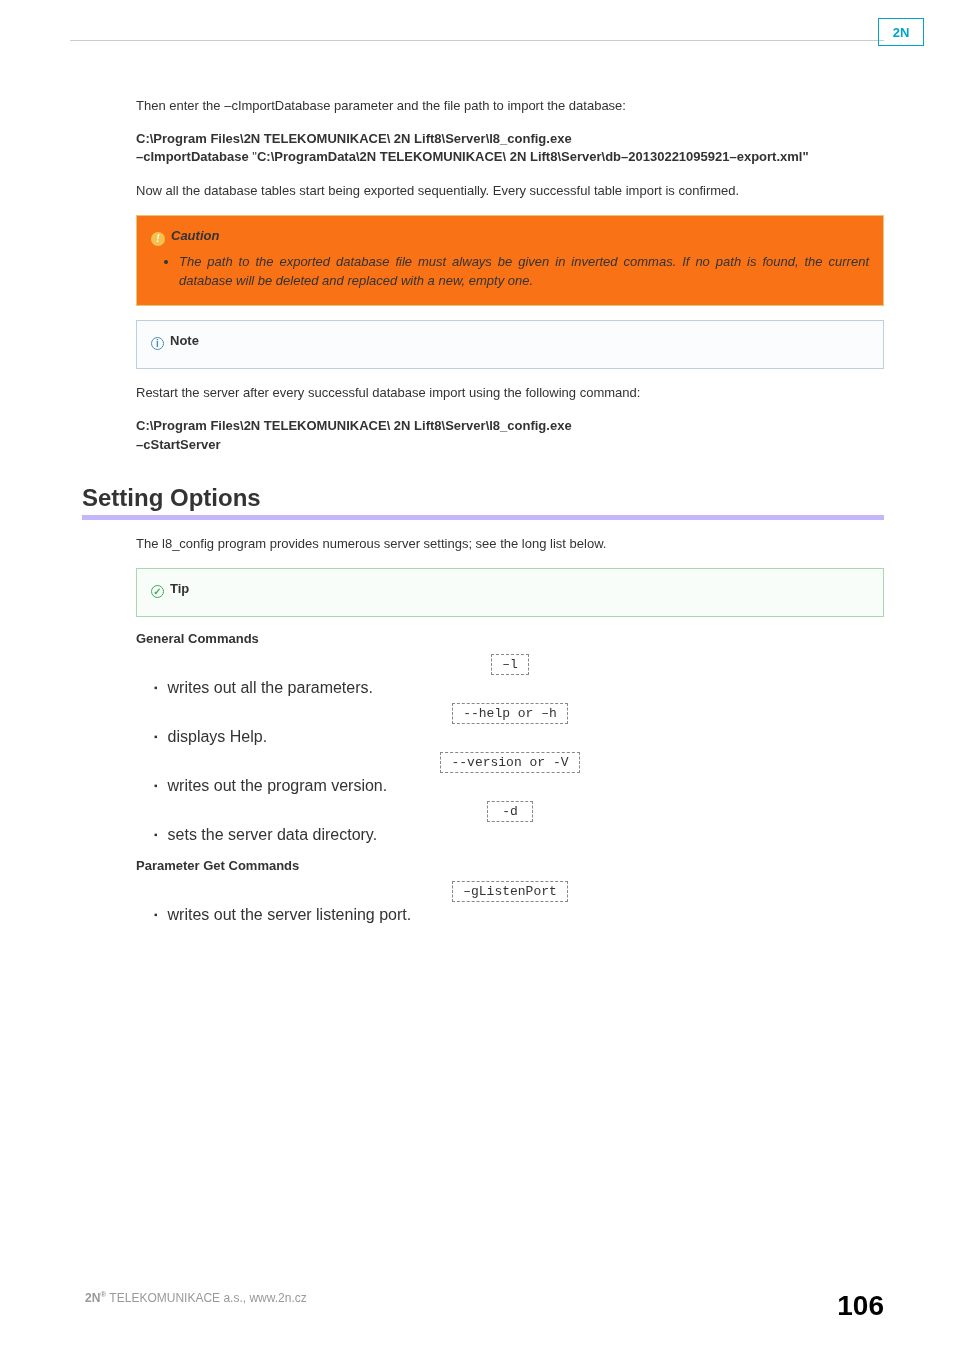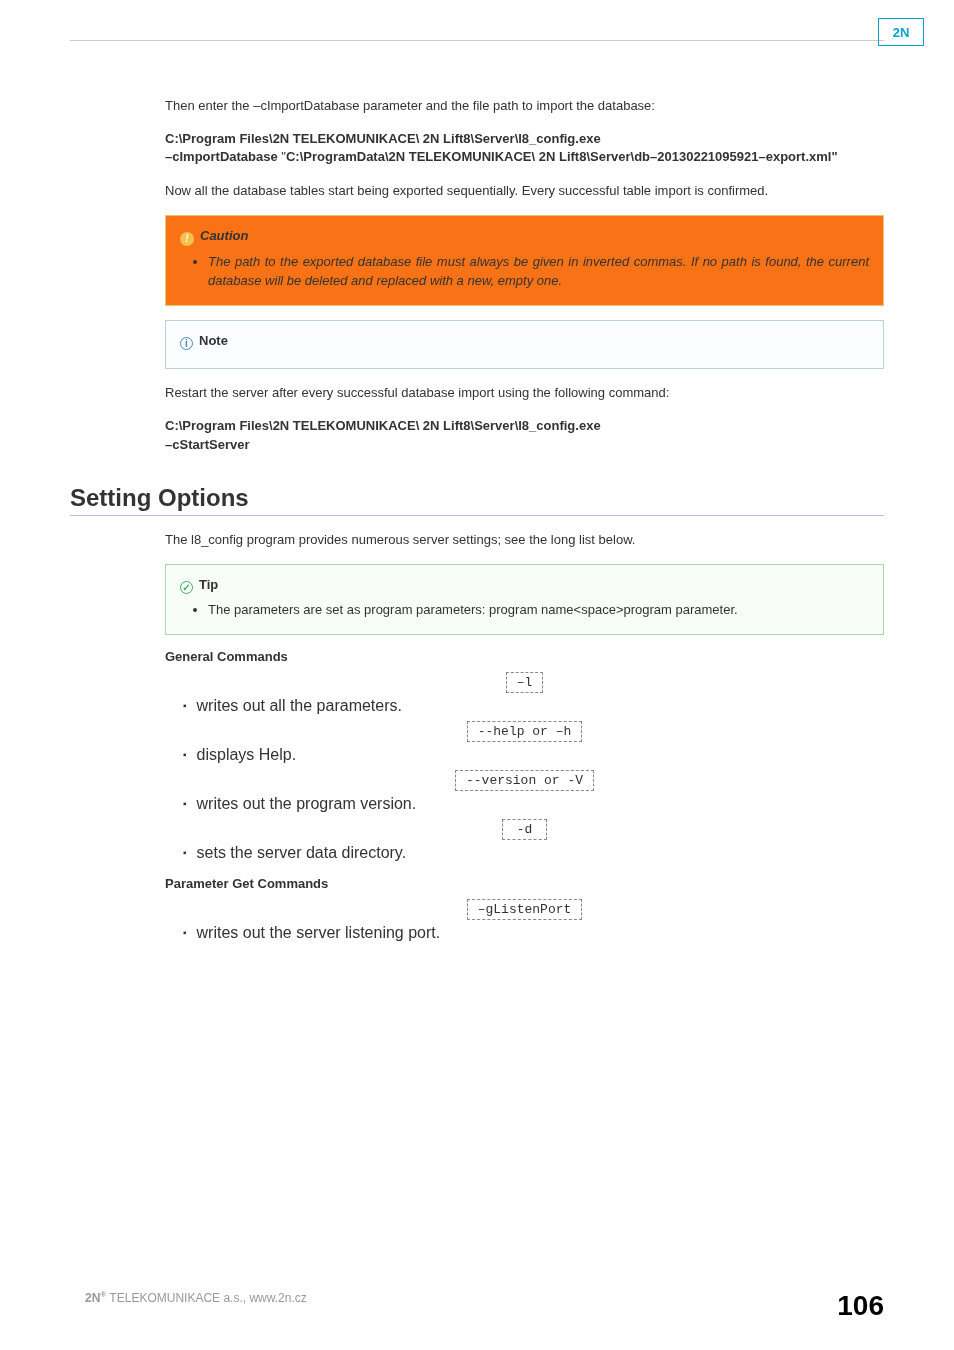--- a/index.html
+++ b/index.html
@@ -29,21 +29,21 @@
     font-weight: bold;
     font-size: 13px;
     font-family: Arial, sans-serif;
     letter-spacing: 0px;
   }
   .top-rule {
     border-top: 1px solid #ccc;
     margin-bottom: 55px;
   }
   .content {
-    margin-left: 95px;
+    margin-left: 66px;
   }
   .para {
     font-size: 13px;
     text-align: justify;
     line-height: 1.5;
     margin: 14px 0;
   }
   .cmd-block {
     font-size: 13px;
     font-weight: bold;
@@ -78,22 +78,22 @@
   .caution .admon-icon { background: #f5c04d; color: #fff; }
   .note .admon-icon    { border: 1.5px solid #4a8bbf; color: #4a8bbf; font-weight: bold; width:13px; height:13px; line-height:12px;}
   .tip .admon-icon     { border: 1.5px solid #3aae5a; color: #3aae5a; font-weight: bold; width:13px; height:13px; line-height:12px;}
   .admon ul { margin: 4px 0 0 28px; padding: 0; }
   .admon li { margin: 2px 0; }
 
   .h2 {
     font-family: Arial, Helvetica, sans-serif;
     font-size: 24px;
     font-weight: bold;
-    margin: 30px 0 4px 0;
-    border-bottom: 1px solid #c4b5fd;
+    margin: 30px 0 4px 12px;
+    border-bottom: 5px solid #c4b5fd;
     padding-bottom: 3px;
   }
   .sub-bold {
     font-size: 13px;
     font-weight: bold;
     margin: 14px 0 8px 0;
   }
 
   .flags-list {
     list-style: none;
@@ -191,23 +191,20 @@
   <div class="h2">Setting Options</div>
 
   <div class="content">
 
     <p class="para">The l8_config program provides numerous server settings; see the long list below.</p>
 
     <div class="admon tip">
       <div class="admon-title">
         <span class="admon-icon">✓</span><span>Tip</span>
       </div>
-      <ul>
-        <li>The parameters are set as program parameters: program name&lt;space&gt;program parameter.</li>
-      </ul>
     </div>
 
     <div class="sub-bold">General Commands</div>
 
     <div class="code-chip-row">
       <span class="code-chip">–l</span>
     </div>
     <ul class="flags-list">
       <li>
           <span class="flag-label">writes out all the parameters.</span>

